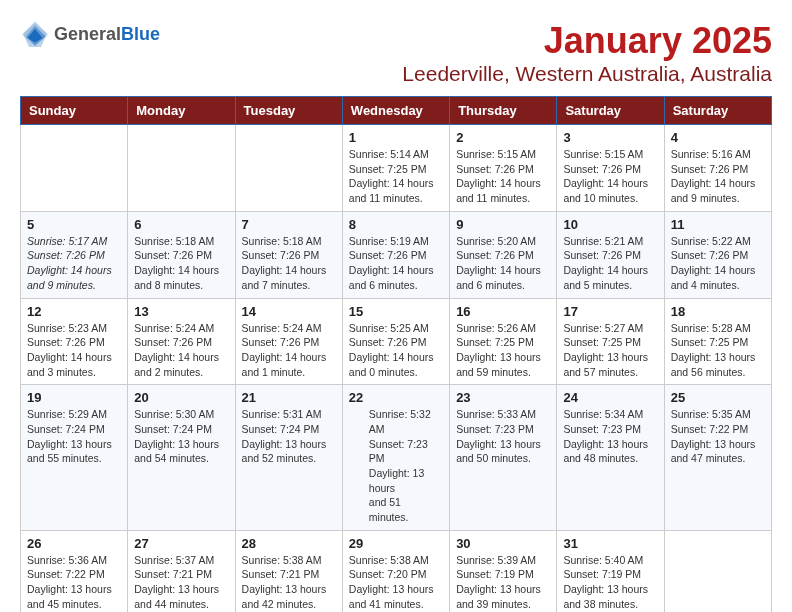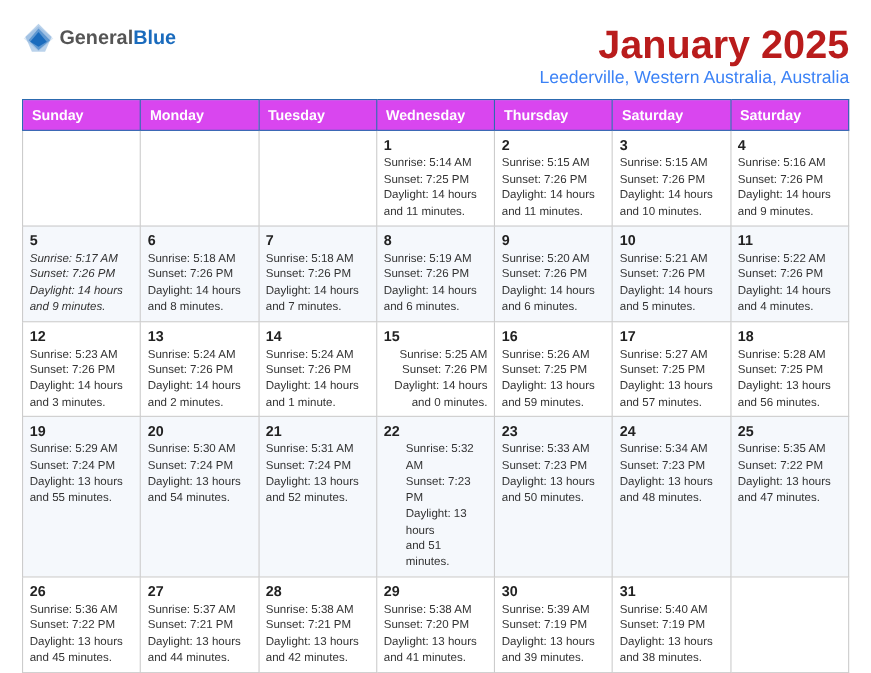--- a/index.html
+++ b/index.html
@@ -36,30 +36,30 @@
     }
     .title-block {
       text-align: right;
     }
     .month-title {
       font-size: 36px;
       font-weight: bold;
       color: #b91c1c;
     }
     .location-title {
-      font-size: 16px;
-      color: #3b82f6;
+      font-size: 21px;
+      color: #7f1d1d;
     }
     .calendar {
       width: 100%;
       border-collapse: collapse;
       border: 1px solid #ccc;
     }
     .calendar th {
-      background-color: #d946ef;
+      background-color: #7f1d1d;
       color: #fff;
       font-size: 13px;
       font-weight: bold;
       text-align: left;
       padding: 6px 8px;
       border: 1px solid #2c6aaf;
     }
     .calendar td {
       vertical-align: top;
       border: 1px solid #ccc;
@@ -223,21 +223,21 @@
         </td>
         <td>
           <span class="day-number">14</span>
           <div class="day-info" style="white-space: pre-line;">Sunrise: 5:24 AM
 Sunset: 7:26 PM
 Daylight: 14 hours
 and 1 minute.</div>
         </td>
         <td>
           <span class="day-number">15</span>
-          <div class="day-info" style="white-space: pre-line; text-align: right;">Sunrise: 5:25 AM
+          <div class="day-info" style="white-space: pre-line;">Sunrise: 5:25 AM
 Sunset: 7:26 PM
 Daylight: 14 hours
 and 0 minutes.</div>
         </td>
         <td>
           <span class="day-number">16</span>
           <div class="day-info" style="white-space: pre-line;">Sunrise: 5:26 AM
 Sunset: 7:25 PM
 Daylight: 13 hours
 and 59 minutes.</div>

